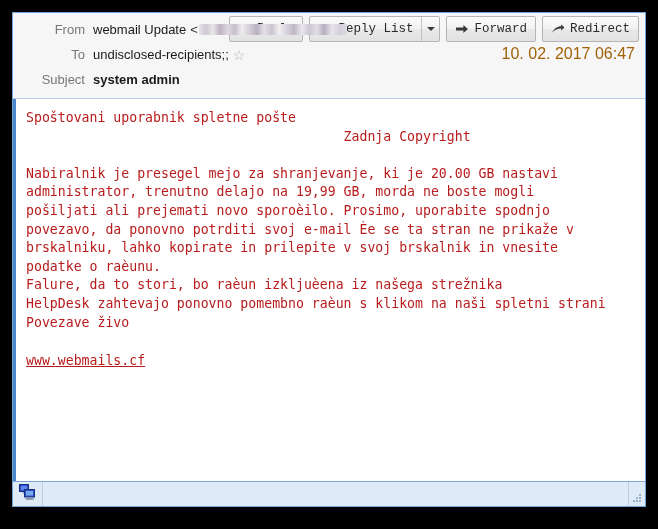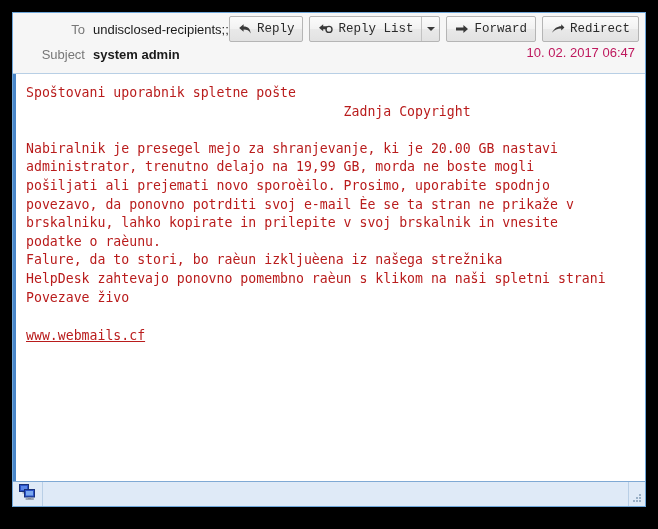--- a/index.html
+++ b/index.html
@@ -138,22 +138,22 @@
     border-left: 4px solid transparent;
     border-right: 4px solid transparent;
     border-top: 4px solid #3a3a3a;
   }
 
   
   #message-date {
     position: absolute;
     right: 10px;
     top: 32px;
-    font-size: 13px;
-    color: #be185d;
+    font-size: 16px;
+    color: #a16207;
     white-space: nowrap;
   }
 
   
   #message-body {
     flex: 1 1 auto;
     background: #ffffff;
     border-left: 3px solid #4a86c8;
     padding: 10px 8px 8px 10px;
     overflow: hidden;
@@ -264,20 +264,30 @@
               <path d="M1.0 9.8 C3.2 5.2 6.4 3.2 10.2 3.2 L10.2 1.2 L13.4 4.4 L10.2 7.6 L10.2 5.6 C6.8 5.6 3.6 6.8 1.0 9.8 Z" fill="#3a3a3a"></path>
             </svg>
           </span>
           <span>Redirect</span>
         </button>
       </div>
     </div>
 
     <div id="message-date">10. 02. 2017 06:47</div>
 
+    <div class="hdr-row">
+      <div class="hdr-label">From</div>
+      <div class="hdr-value">
+        <span class="sender-name">webmail Update</span>
+        <span class="angle">&lt;</span>
+        <span class="redacted"></span>
+        <span class="angle">&gt;</span>
+        <span class="star-icon">☆</span>
+      </div>
+    </div>
 
     <div class="hdr-row">
       <div class="hdr-label">To</div>
       <div class="hdr-value">
         <span>undisclosed-recipients;;</span>
         <span class="star-icon">☆</span>
       </div>
     </div>
 
     <div class="hdr-row">

